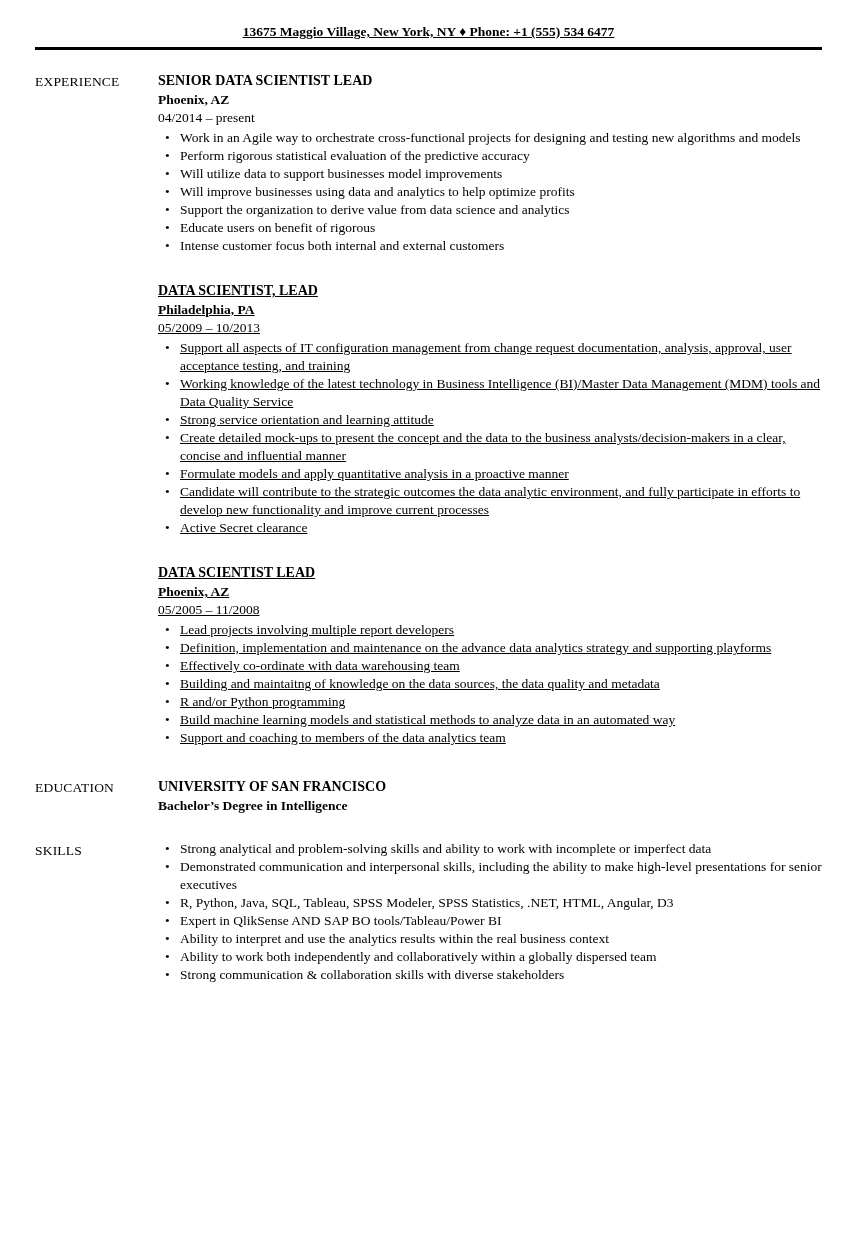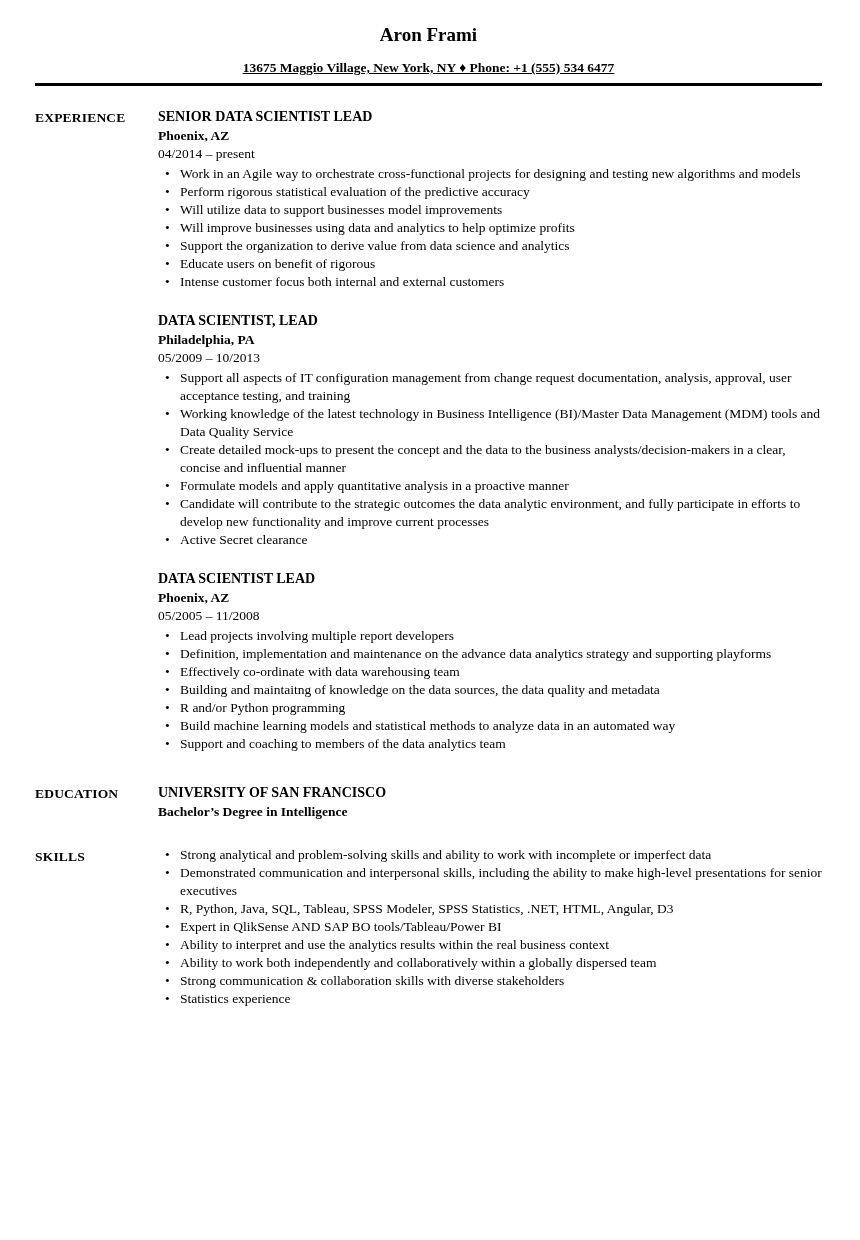--- a/index.html
+++ b/index.html
@@ -44,28 +44,28 @@
   .section {
     display: flex;
     align-items: flex-start;
   }
   .section-experience { margin-top: 21px; }
   .section-education  { margin-top: 30px; }
   .section-skills     { margin-top: 25px; }
   .section-label {
     flex: 0 0 123px;
     font-size: 13.5px;
-    font-weight: bold;
+    font-weight: normal;
     letter-spacing: 0.2px;
     line-height: 19px;
     padding-top: 1px;
   }
   .section-content { flex: 1 1 auto; min-width: 0; }
   
-  .job + .job { margin-top: 20px; }
+  .job + .job { margin-top: 26px; text-decoration: underline; }
   .job-title {
     font-size: 14px;
     font-weight: bold;
     line-height: 19px;
   }
   .job-location {
     font-size: 13.5px;
     font-weight: bold;
     line-height: 19px;
   }
@@ -104,21 +104,20 @@
     font-weight: bold;
     line-height: 19px;
   }
 </style>
 </head>
 <body>
 
 <div class="page">
 
   <div class="header">
-    <div class="name">Aron Frami</div>
     <div class="contact">13675 Maggio Village, New York, NY ♦ Phone: +1 (555) 534 6477</div>
   </div>
   <hr class="rule">
 
   <div class="section section-experience">
     <div class="section-label">EXPERIENCE</div>
     <div class="section-content">
 
       <div class="job">
         <div class="job-title">SENIOR DATA SCIENTIST LEAD</div>
@@ -135,20 +134,21 @@
         </ul>
       </div>
 
       <div class="job">
         <div class="job-title">DATA SCIENTIST, LEAD</div>
         <div class="job-location">Philadelphia, PA</div>
         <div class="job-dates">05/2009 – 10/2013</div>
         <ul class="bullets">
           <li>Support all aspects of IT configuration management from change request documentation, analysis, approval, user acceptance testing, and training</li>
           <li>Working knowledge of the latest technology in Business Intelligence (BI)/Master Data Management (MDM) tools and Data Quality Service</li>
+          <li>Strong service orientation and learning attitude</li>
           <li>Create detailed mock-ups to present the concept and the data to the business analysts/decision-makers in a clear, concise and influential manner</li>
           <li>Formulate models and apply quantitative analysis in a proactive manner</li>
           <li>Candidate will contribute to the strategic outcomes the data analytic environment, and fully participate in efforts to develop new functionality and improve current processes</li>
           <li>Active Secret clearance</li>
         </ul>
       </div>
 
       <div class="job">
         <div class="job-title">DATA SCIENTIST LEAD</div>
         <div class="job-location">Phoenix, AZ</div>
@@ -179,18 +179,17 @@
     <div class="section-label">SKILLS</div>
     <div class="section-content">
       <ul class="bullets">
         <li>Strong analytical and problem-solving skills and ability to work with incomplete or imperfect data</li>
         <li>Demonstrated communication and interpersonal skills, including the ability to make high-level presentations for senior executives</li>
         <li>R, Python, Java, SQL, Tableau, SPSS Modeler, SPSS Statistics, .NET, HTML, Angular, D3</li>
         <li>Expert in QlikSense AND SAP BO tools/Tableau/Power BI</li>
         <li>Ability to interpret and use the analytics results within the real business context</li>
         <li>Ability to work both independently and collaboratively within a globally dispersed team</li>
         <li>Strong communication &amp; collaboration skills with diverse stakeholders</li>
-        <li>Statistics experience</li>
       </ul>
     </div>
   </div>
 
 </div>
 
 </body></html>

